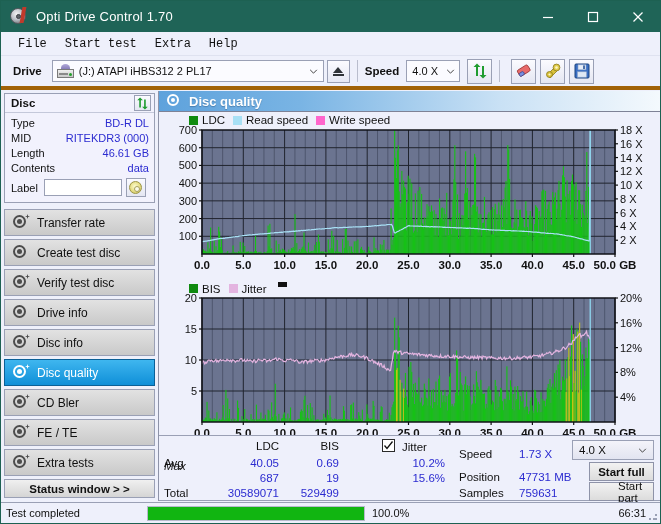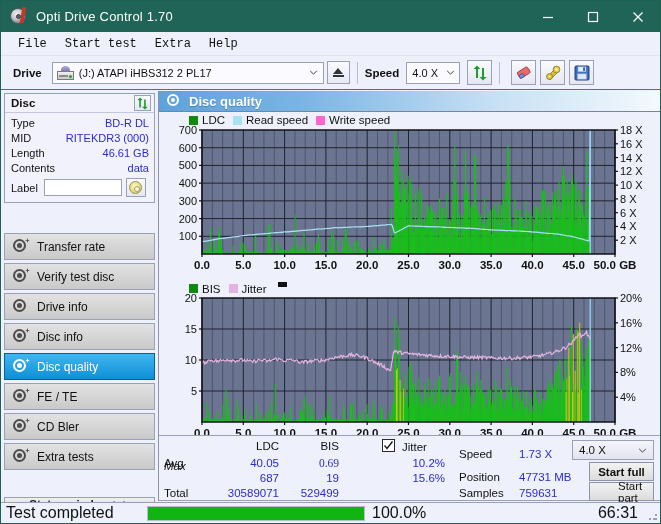--- a/index.html
+++ b/index.html
@@ -71,21 +71,21 @@
     border-bottom: 1px solid #dfe2f0;
   }
   .menuitem { padding: 2px 9px; white-space: nowrap; font-family: Liberation Mono, monospace; }
 
   
   .drivebar {
     height: 34px;
     background: #eef0fb;
     display: flex; align-items: center;
     padding: 0 6px;
-    border-bottom: 1px solid #a16207;
+    border-bottom: 4px solid #a16207;
   }
   .lbl-bold { font-weight: bold; font-size: 11.5px; color: #111; }
   .drive-label { margin-left: 6px; margin-right: 10px; }
   .combo {
     height: 22px;
     border: 1px solid #9aa0b5;
     background: #fbfbff;
     display: flex; align-items: center;
     font-size: 11px; color: #111;
     position: relative;
@@ -145,21 +145,21 @@
 
   
   .body-split {
     position: absolute; left: 0; right: 0; top: 90px; bottom: 22px;
     display: flex;
   }
   .sidebar {
     width: 157px; flex: none;
     background: #eef0fb;
     padding: 2px 3px 0 3px;
-    display: flex; flex-direction: column; gap: 24px;
+    display: flex; flex-direction: column;
   }
 
   .panel-box {
     border: 1px solid #9aa0b5;
     background: #f2f2fd;
   }
   .panel-head {
     height: 19px; display: flex; align-items: center;
     padding: 0 3px 0 6px;
     border-bottom: 1px solid #c4c8da;
@@ -315,31 +315,31 @@
     font-size:11.5px; font-weight: bold; color:#111;
   }
 
   
   .statusbar {
     position: absolute; left: 0; right: 0; bottom: 0;
     height: 21px;
     background: #eef0fb;
     border-top: 1px solid #9aa0b5;
     display: flex; align-items: center;
-    font-size: 16px; color: #111;
+    font-size: 11px; color: #111;
   }
   .sb-text { width: 146px; padding-left: 5px; white-space: nowrap; }
   .sb-prog {
     width: 218px; height: 15px;
     background: #e9e9f4; border: 1px solid #b6bacb;
     position: relative; overflow: hidden;
   }
   .sb-prog .fill { position:absolute; left:0; top:0; bottom:0; background: #11b511; }
   .sb-pct { width: 72px; padding-left: 7px; }
-  .sb-time { margin-left: auto; padding-right: 22px; }
+  .sb-time { margin-left: auto; padding-right: 14px; }
   .sb-grip {
     position:absolute; right:2px; bottom:2px; width:10px;height:10px;
     background:
       radial-gradient(circle at 2px 8px, #9aa0b5 1px, transparent 1.2px),
       radial-gradient(circle at 6px 8px, #9aa0b5 1px, transparent 1.2px),
       radial-gradient(circle at 8px 4px, #9aa0b5 1px, transparent 1.2px),
       radial-gradient(circle at 8px 8px, #9aa0b5 1px, transparent 1.2px);
   }
 </style>
 </head>
@@ -497,20 +497,27 @@
       </div>
 
       <div class="navlist">
         <div class="navitem">
           <span class="nav-ico">
               <span class="ring"></span>
               <span class="ring2"></span>
               <span class="spark"></span>
             </span>
           <span>Transfer rate</span>
+        </div>
+        <div class="navitem">
+          <span class="nav-ico">
+              <span class="ring"></span>
+              <span class="ring2"></span>
+            </span>
+          <span>Create test disc</span>
         </div>
         <div class="navitem">
           <span class="nav-ico">
               <span class="ring"></span>
               <span class="ring2"></span>
               <span class="spark"></span>
             </span>
           <span>Verify test disc</span>
         </div>
         <div class="navitem">
@@ -535,29 +542,29 @@
               <span class="spark"></span>
             </span>
           <span>Disc quality</span>
         </div>
         <div class="navitem">
           <span class="nav-ico">
               <span class="ring"></span>
               <span class="ring2"></span>
               <span class="spark"></span>
             </span>
-          <span>FE / TE</span>
+          <span>CD Bler</span>
         </div>
         <div class="navitem">
           <span class="nav-ico">
               <span class="ring"></span>
               <span class="ring2"></span>
               <span class="spark"></span>
             </span>
-          <span>CD Bler</span>
+          <span>FE / TE</span>
         </div>
         <div class="navitem">
           <span class="nav-ico">
               <span class="ring"></span>
               <span class="ring2"></span>
               <span class="spark"></span>
             </span>
           <span>Extra tests</span>
         </div>
       </div>
@@ -1666,21 +1673,21 @@
             <text x="456" y="143" text-anchor="middle" font-size="11.5" font-weight="bold" font-family="&quot;Liberation Sans&quot;, sans-serif" fill="#111">50.0 GB</text>
           </svg>
       </div>
 
       <div class="stats">
         <div class="cell rt" style="left:60px;top:4px;width:60px;">LDC</div>
         <div class="cell rt" style="left:125px;top:4px;width:55px;">BIS</div>
 
         <div class="cell" style="left:5px;top:21px;">Avg</div>
         <div class="cell rt bl" style="left:60px;top:21px;width:60px;">40.05</div>
-        <div class="cell rt bl" style="left:125px;top:21px;width:55px;font-family:Liberation Serif, serif;">0.69</div>
+        <div class="cell rt bl" style="left:125px;top:21px;width:55px;">0.69</div>
 
         <div class="cell" style="left:5px;top:24px;font-style:italic;">Max</div>
         <div class="cell rt bl" style="left:60px;top:36px;width:60px;">687</div>
         <div class="cell rt bl" style="left:125px;top:36px;width:55px;">19</div>
 
         <div class="cell" style="left:5px;top:51px;">Total</div>
         <div class="cell rt bl" style="left:45px;top:51px;width:75px;">30589071</div>
         <div class="cell rt bl" style="left:120px;top:51px;width:60px;">529499</div>
 
         <div class="cell" style="left:223px;top:3px;">

